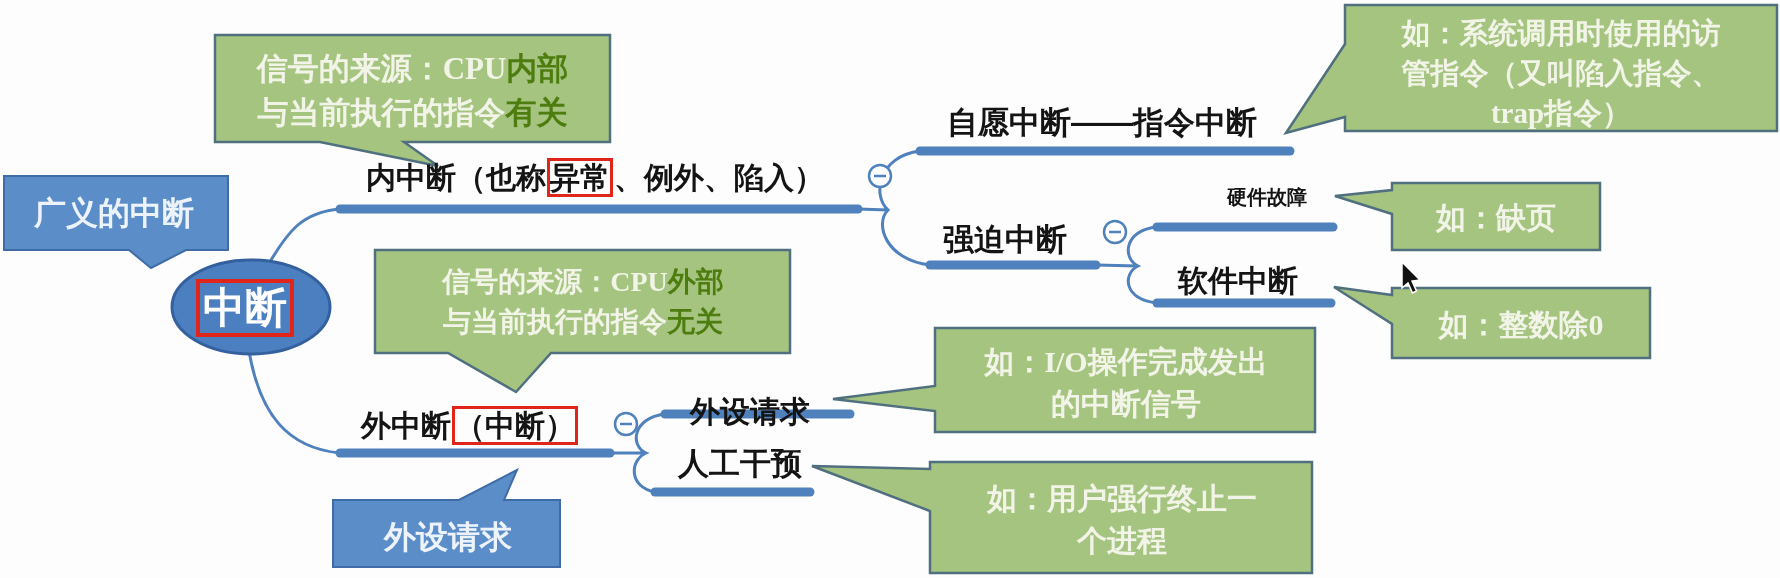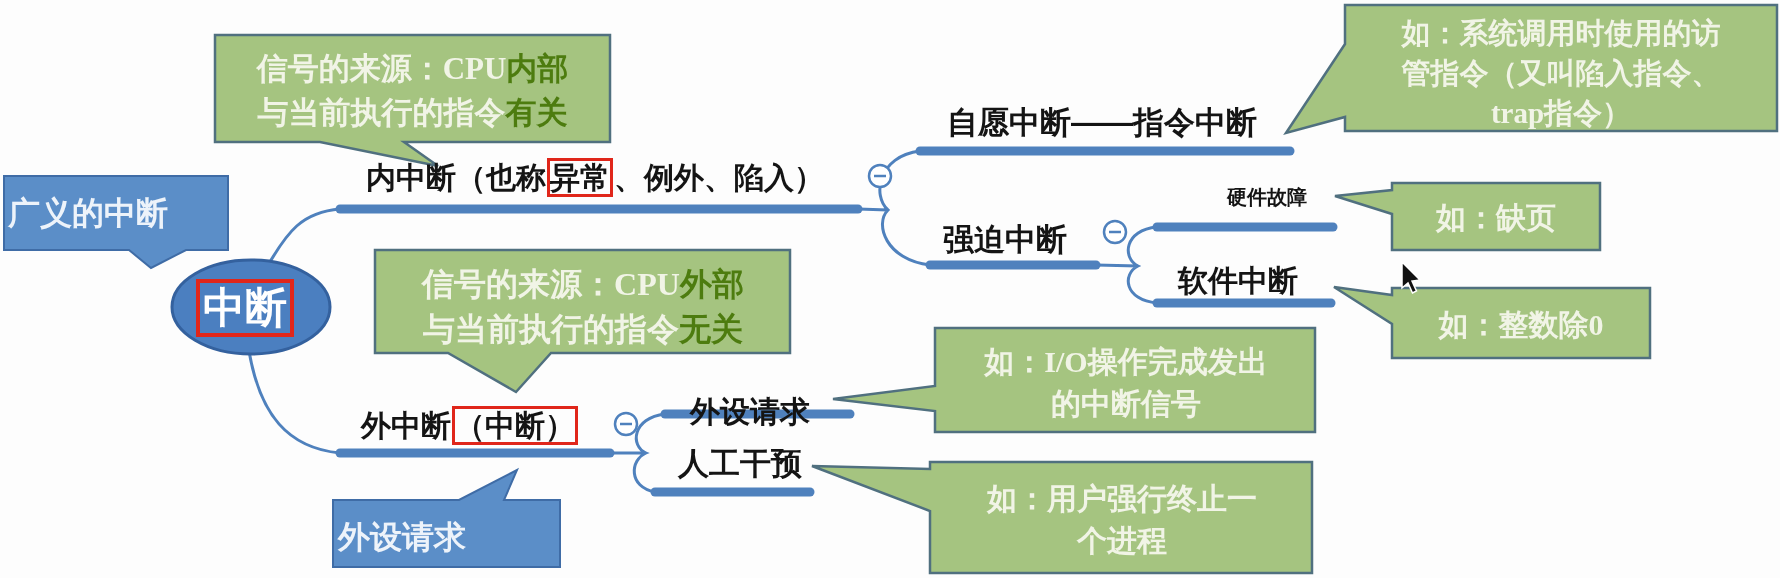--- a/index.html
+++ b/index.html
@@ -3,21 +3,21 @@
 <meta charset="utf-8">
 <style>
   html,body{margin:0;padding:0;background:#fff;}
   #stage{position:relative;width:1780px;height:578px;background:#fdfdfd;overflow:hidden;
          font-family:"Liberation Sans",sans-serif;}
   #shapes{position:absolute;left:0;top:0;}
   .txt{position:absolute;white-space:nowrap;color:#141414;}
   .node{font-weight:700;font-size:30px;letter-spacing:0px;}
   .calli{font-family:"Liberation Serif",serif;font-weight:700;}
   .greennote{color:#f1f4e6;text-align:center;}
-  .bluelabel{color:#edf3fa;}
+  .bluelabel{color:#edf3fa;text-align:center;}
   .red{color:#4d7c0f;}
   .rbox{border:3px solid #e0261a;padding:0 0;margin:0 1px;}
   .rootbox{position:absolute;border:4px solid #e0261a;color:#fff;font-weight:700;
            text-align:center;box-sizing:border-box;}
 </style>
 </head>
 <body>
 
 <div id="stage">
 
@@ -81,21 +81,21 @@
 
   <div class="txt calli bluelabel" style="left:338px;top:516px;width:220px;font-size:32px;">外设请求</div>
 
   <div class="rootbox" style="left:196px;top:279px;width:98px;height:58px;line-height:50px;font-size:42px;">中断</div>
 
   <div class="txt calli greennote" style="left:220px;top:47px;width:385px;font-size:31px;line-height:1.42;">
     <div><span>信号的来源：CPU</span><span class="red">内部</span></div>
     <div><span>与当前执行的指令</span><span class="red">有关</span></div>
   </div>
 
-  <div class="txt calli greennote" style="left:383px;top:262px;width:400px;font-size:32px;line-height:1.42;">
+  <div class="txt calli greennote" style="left:383px;top:262px;width:400px;font-size:28px;line-height:1.42;">
     <div><span>信号的来源：CPU</span><span class="red">外部</span></div>
     <div><span>与当前执行的指令</span><span class="red">无关</span></div>
   </div>
 
   <div class="txt node" style="left:366px;top:158px;font-size:30px;">
     <span>内中断（也称</span><span class="rbox">异常</span><span>、例外、陷入）</span>
   </div>
 
   <div class="txt node" style="left:947px;top:102px;font-size:31px;">自愿中断——指令中断</div>
 

